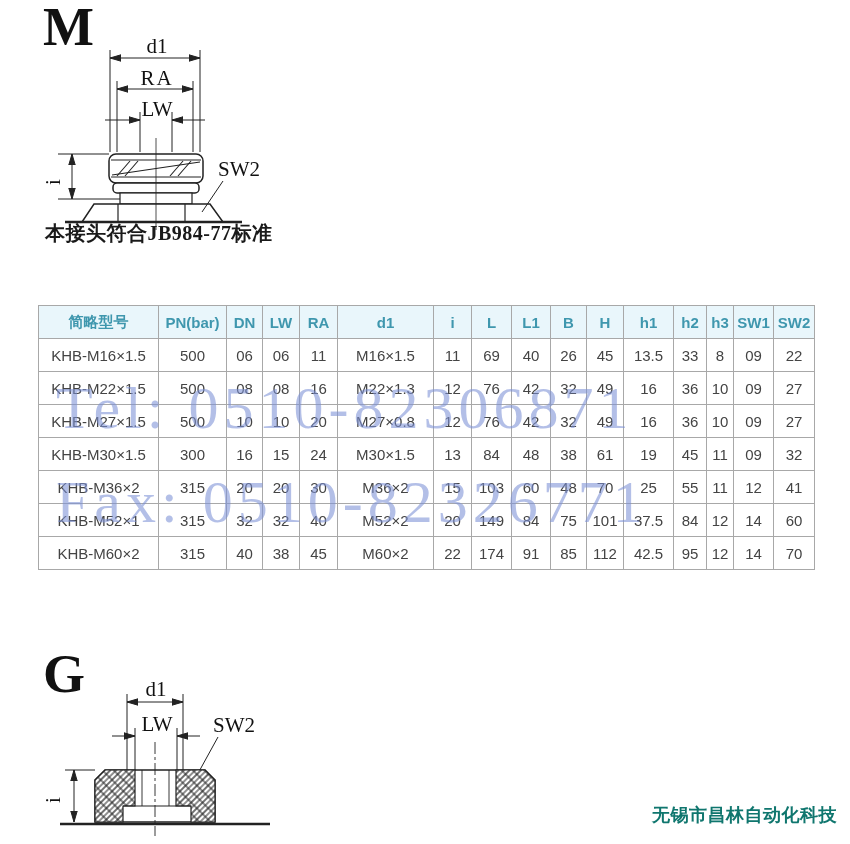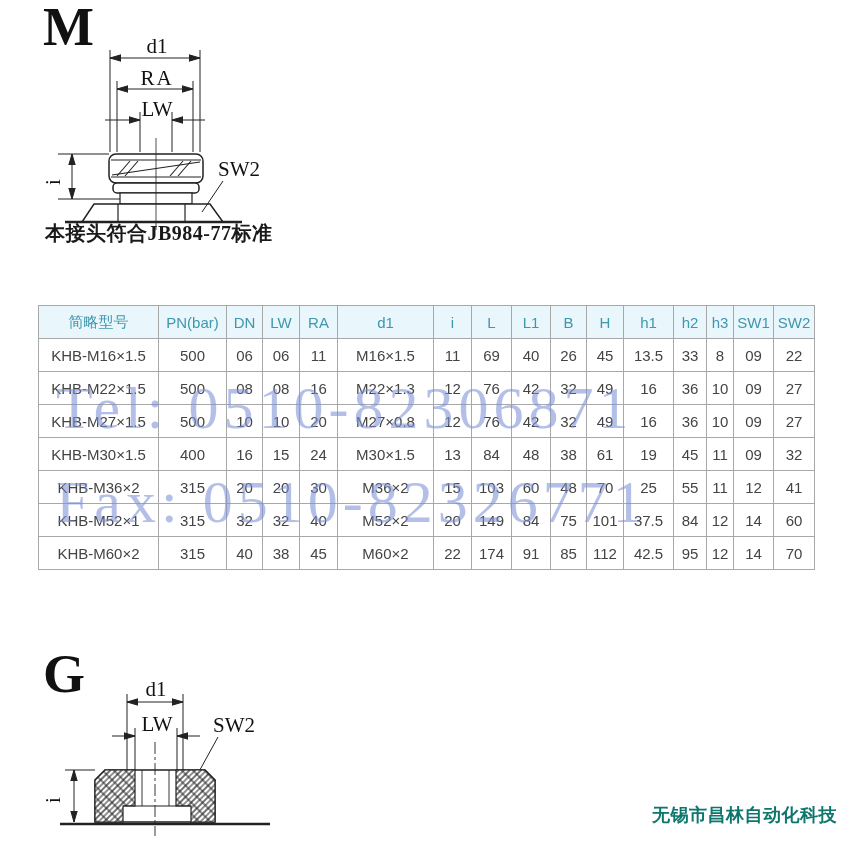--- a/index.html
+++ b/index.html
@@ -22,21 +22,21 @@
   .spec-table {
     position:absolute; left:38px; top:305px;
     border-collapse:collapse; table-layout:fixed; width:776px;
     font-size:15px; color:#444;
   }
   .spec-table th, .spec-table td {
     border:1px solid #a8a8a8; text-align:center; vertical-align:middle;
     height:33px; overflow:hidden; white-space:nowrap;
   }
   .spec-table th {
-    background:#e9f6fb; color:#3f97ae; font-weight:normal; font-size:15px;
+    background:#e9f6fb; color:#3f97ae; font-weight:bold; font-size:15px;
   }
   .spec-table td { background:#ffffff; font-weight:normal; }
   col.c1{width:120px} col.c2{width:68px} col.c3{width:36px} col.c4{width:37px}
   col.c5{width:38px} col.c6{width:96px} col.c7{width:38px} col.c8{width:40px}
   col.c9{width:39px} col.c10{width:36px} col.c11{width:37px} col.c12{width:50px}
   col.c13{width:33px} col.c14{width:27px} col.c15{width:40px} col.c16{width:41px}
   
   .watermark {
     position:absolute; left:56px; z-index:5; pointer-events:none;
     font-family:"Liberation Serif", serif;
@@ -213,21 +213,21 @@
         <td>32</td>
         <td>49</td>
         <td>16</td>
         <td>36</td>
         <td>10</td>
         <td>09</td>
         <td>27</td>
       </tr>
       <tr>
         <td>KHB-M30×1.5</td>
-        <td>400</td>
+        <td>300</td>
         <td>16</td>
         <td>15</td>
         <td>24</td>
         <td>M30×1.5</td>
         <td>13</td>
         <td>84</td>
         <td>48</td>
         <td>38</td>
         <td>61</td>
         <td>19</td>

